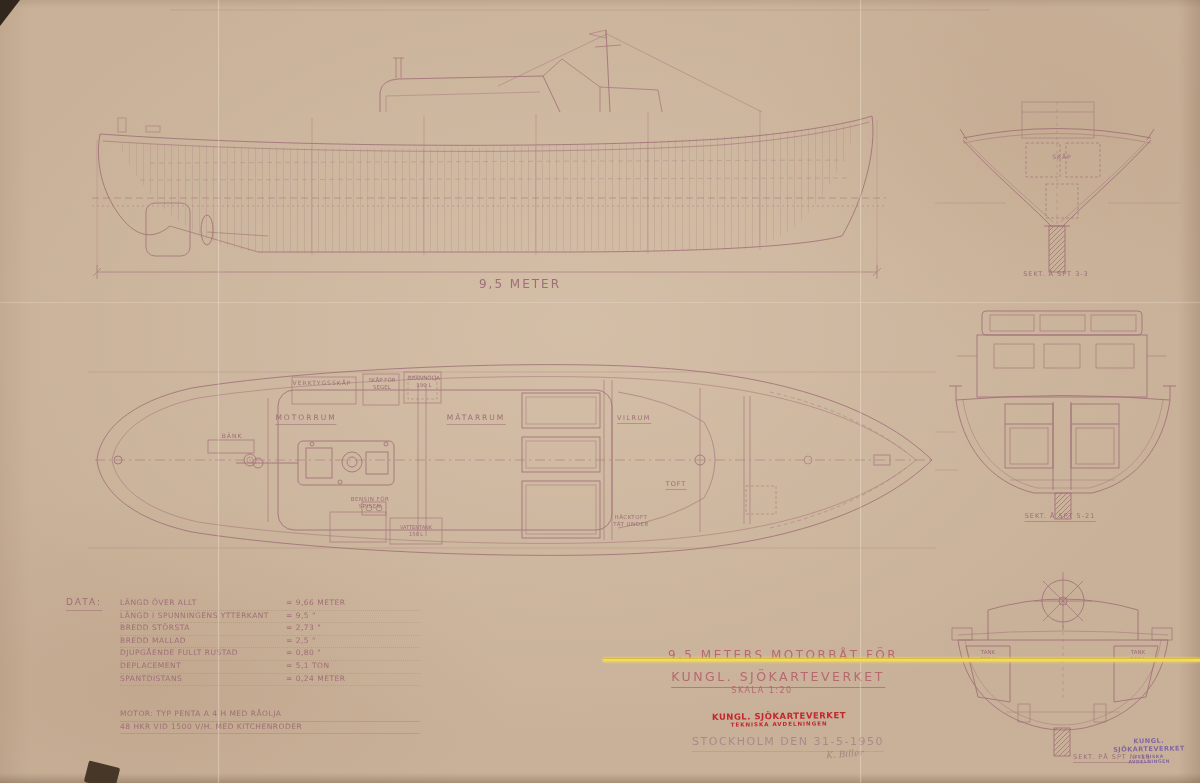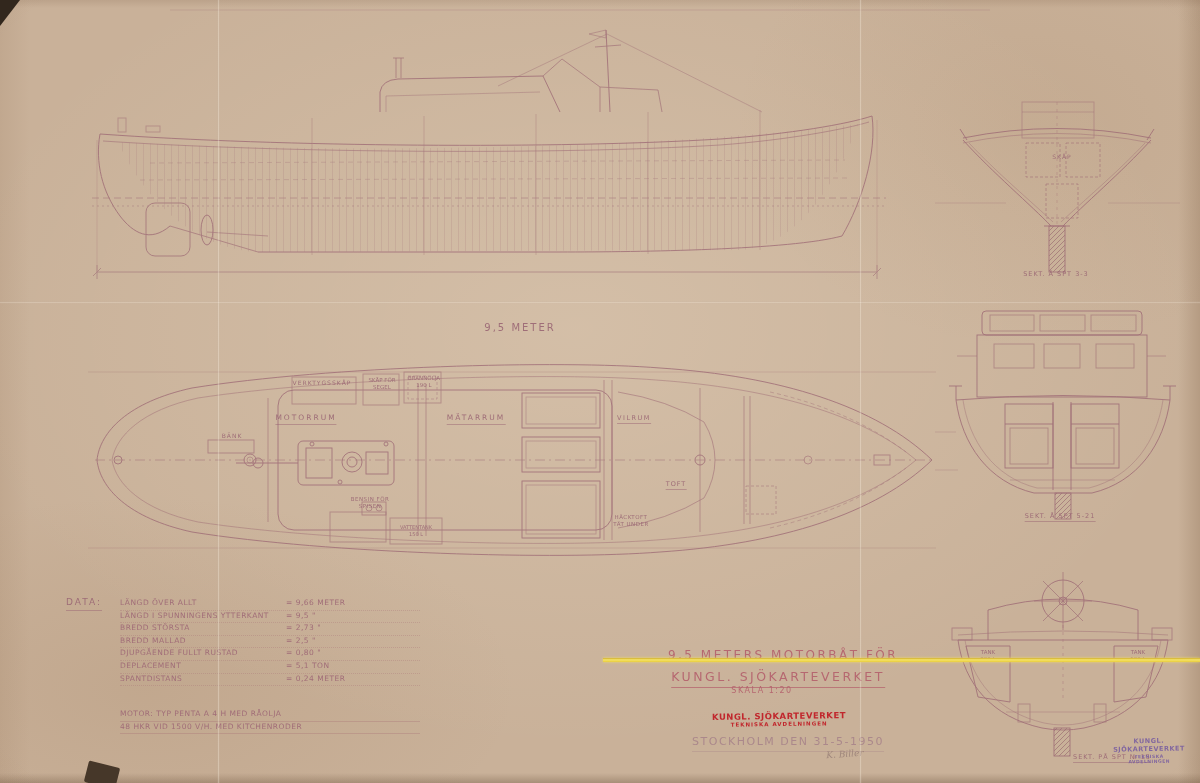--- a/index.html
+++ b/index.html
@@ -279,21 +279,21 @@
     <div class="drow"><span>LÄNGD I SPUNNINGENS YTTERKANT</span><span class="val">= 9,5  "</span></div>
     <div class="drow"><span>BREDD STÖRSTA</span><span class="val">= 2,73  "</span></div>
     <div class="drow"><span>BREDD MALLAD</span><span class="val">= 2,5  "</span></div>
     <div class="drow"><span>DJUPGÅENDE FULLT RUSTAD</span><span class="val">= 0,80  "</span></div>
     <div class="drow"><span>DEPLACEMENT</span><span class="val">= 5,1 TON</span></div>
     <div class="drow"><span>SPANTDISTANS</span><span class="val">= 0,24 METER</span></div>
     <div class="drow" style="border-bottom-style:solid;margin-top:23px;"><span>MOTOR: TYP PENTA A 4 H MED RÅOLJA</span></div>
     <div class="drow" style="border-bottom-style:solid;"><span>48 HKR VID 1500 V/H. MED KITCHENRODER</span></div>
   </div>
 
-  <div class="lbl" style="left:520px;top:277px;font-size:10px;letter-spacing:2px;margin-top:44px;">9,5 METER</div>
+  <div class="lbl" style="left:520px;top:277px;font-size:12px;letter-spacing:2px;">9,5 METER</div>
 
   <div class="lbl" style="left:322px;top:379px;font-size:6px;">VERKTYGSSKÅP</div>
   <div class="lbl" style="left:382px;top:377px;font-size:5.5px;letter-spacing:0;">SKÅP FÖR
 SEGEL</div>
   <div class="lbl" style="left:424px;top:375px;font-size:5.5px;letter-spacing:0;">BRÄNNOLJA
 190 L</div>
   <div class="lbl und" style="left:306px;top:413px;font-size:7.5px;letter-spacing:2px;">MOTORRUM</div>
   <div class="lbl und" style="left:476px;top:413px;font-size:7.5px;letter-spacing:2px;">MÄTARRUM</div>
   <div class="lbl und" style="left:634px;top:414px;font-size:6.5px;letter-spacing:1.5px;">VILRUM</div>
   <div class="lbl" style="left:232px;top:432px;font-size:6px;">BÄNK</div>

